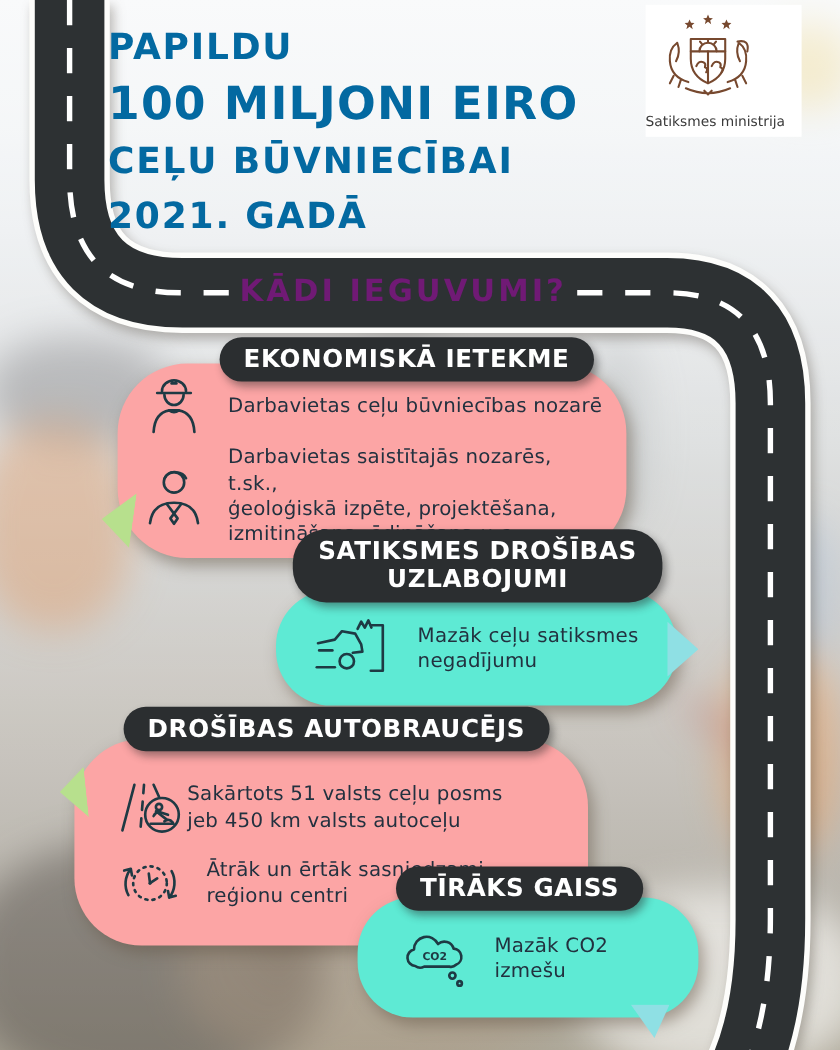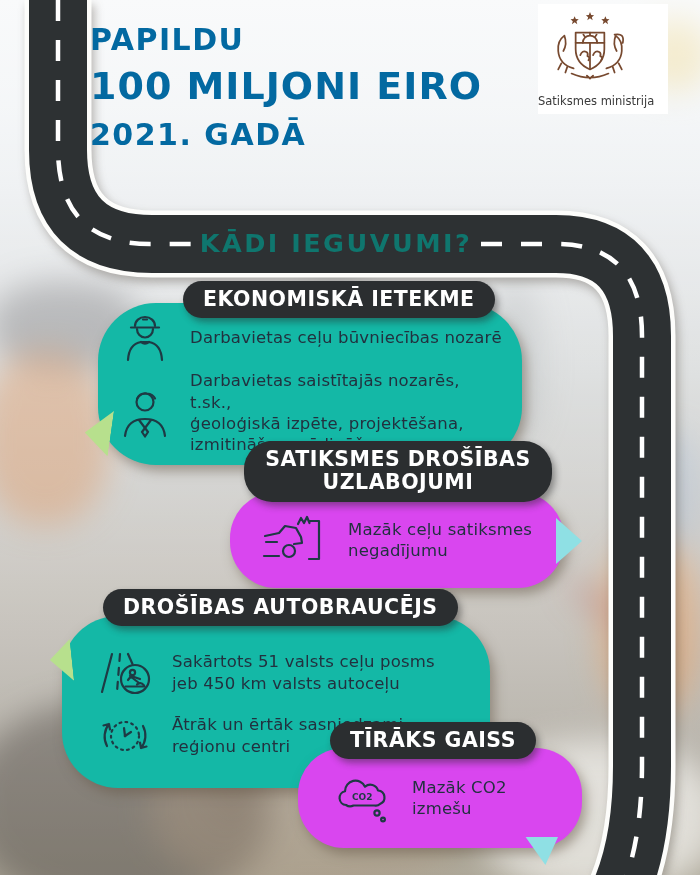--- a/index.html
+++ b/index.html
@@ -9,41 +9,41 @@
   .bg-base{position:absolute;inset:0;
     background:linear-gradient(180deg,#eff2f4 0%,#eaeef1 12%,#e3e7ea 22%,#dadddf 32%,#cfd2d2 43%,#c4c4c1 54%,#b8b3ab 66%,#aba69c 78%,#a09a8e 89%,#99927f 100%);}
   .bg-blobs{position:absolute;inset:0;filter:blur(16px);}
   .blob{position:absolute;border-radius:45%;}
   .bg-veil{position:absolute;inset:0;
     background:linear-gradient(180deg,rgba(255,255,255,.62) 0%,rgba(255,255,255,.40) 25%,rgba(255,255,255,.30) 45%,rgba(255,255,255,.30) 65%,rgba(255,255,255,.20) 100%);}
 
   
   svg.road{position:absolute;inset:0;z-index:1;filter:drop-shadow(3px 5px 5px rgba(70,60,50,.35));}
   .kadi{position:absolute;left:184px;top:228px;width:304px;z-index:2;text-align:center;
-    color:#0f766e;font-size:25.5px;font-weight:bold;letter-spacing:2.5px;}
+    color:#701a75;font-size:25.5px;font-weight:bold;letter-spacing:2.5px;}
 
   
   .title{position:absolute;left:90px;top:22px;z-index:2;color:#0369a1;font-weight:bold;}
   .title .t1{font-size:30px;letter-spacing:1.5px;margin-bottom:7px;}
   .title .t2{font-size:38px;letter-spacing:1px;margin-bottom:9px;}
   .title .t3{font-size:30px;letter-spacing:1.5px;margin-bottom:11px;}
   .title .t4{font-size:30px;letter-spacing:1.5px;}
 
   
   .logo-card{position:absolute;left:538px;top:4px;width:130px;height:110px;background:#fff;z-index:2;
     display:flex;flex-direction:column;align-items:flex-start;justify-content:flex-start;padding-top:6px;box-sizing:border-box;}
   .logo-caption{font-size:11.5px;color:#3a3a3a;margin-top:2px;white-space:nowrap;}
 
   
   .pill{position:absolute;z-index:4;background:#2b2e30;color:#fff;font-weight:bold;font-size:20.5px;
     letter-spacing:.5px;padding:7px 20px;border-radius:28px;white-space:pre-line;text-align:center;line-height:1.14;
     box-shadow:3px 4px 7px rgba(35,35,35,.45);}
   .bubble{position:absolute;z-index:3;box-shadow:4px 6px 12px rgba(100,85,70,.5);}
-  .bubble.green{background:#14b8a6;}
-  .bubble.blue{background:#d946ef;}
+  .bubble.green{background:#fca5a5;}
+  .bubble.blue{background:#5eead4;}
   .tail{position:absolute;}
   .tail.green{background:#b7e08d;} .tail.blue{background:#8fe0e4;}
   .rows{position:relative;width:100%;height:100%;display:flex;flex-direction:column;justify-content:center;box-sizing:border-box;}
   .row{display:flex;align-items:center;}
   .icon-box{display:flex;align-items:center;justify-content:center;flex:0 0 auto;}
   .bubble-text{white-space:pre-line;color:#22313f;font-size:16.5px;line-height:1.3;letter-spacing:.2px;}
   .ic{stroke:#1e3a44;fill:none;stroke-width:2.2;stroke-linecap:round;stroke-linejoin:round;}
 </style>
 </head>
 <body>
@@ -71,20 +71,21 @@
     <path d="M58 -40 L58 150 Q58 244 152 244 L556 244 Q642 244 642 336 L642 766 Q642 842 620 892" fill="none" stroke="#fdfdfb" stroke-width="67"></path>
     <path d="M58 -40 L58 150 Q58 244 152 244 L556 244 Q642 244 642 336 L642 766 Q642 842 620 892" fill="none" stroke="#2d3133" stroke-width="58"></path>
     <path d="M58 -40 L58 148 Q58 244 150 244 L196 244" fill="none" stroke="#ffffff" stroke-width="4.5" stroke-dasharray="21 19"></path>
     <path d="M481 244 L556 244 Q642 244 642 336 L642 764 Q642 840 622 888" fill="none" stroke="#ffffff" stroke-width="4.5" stroke-dasharray="21 19"></path>
   </svg>
   <div class="kadi">KĀDI IEGUVUMI?</div>
 
   <div class="title">
     <div class="t1">PAPILDU</div>
     <div class="t2">100 MILJONI EIRO</div>
+    <div class="t3">CEĻU BŪVNIECĪBAI</div>
     <div class="t4">2021. GADĀ</div>
   </div>
 
   <div class="logo-card">
     <svg width="104" height="82" viewBox="0 0 100 80" style="stroke:#77492f;fill:none;stroke-width:1.7;stroke-linecap:round;stroke-linejoin:round;">
       <path fill="#77492f" stroke="none" d="M35 6 L36.2 8.8 L39 9 L36.8 11 L37.6 14 L35 12 L32.4 14 L33.2 11 L31 9 L33.8 8.8 Z"></path>
       <path fill="#77492f" stroke="none" d="M50 2 L51.2 4.8 L54 5 L51.8 7 L52.6 10 L50 8 L47.4 10 L48.2 7 L46 5 L48.8 4.8 Z"></path>
       <path fill="#77492f" stroke="none" d="M65 6 L66.2 8.8 L69 9 L66.8 11 L67.6 14 L65 12 L62.4 14 L63.2 11 L61 9 L63.8 8.8 Z"></path>
       <path d="M36 22 H64 V38 Q64 52 50 58 Q36 52 36 38 Z"></path>
       <path d="M36 32 H64"></path>
@@ -153,21 +154,21 @@
         <div class="bubble-text">Mazāk ceļu satiksmes
 negadījumu</div>
       </div>
     </div>
   </div>
 
   <div class="pill" style="left:103px;top:589px;">DROŠĪBAS AUTOBRAUCĒJS</div>
   <div class="bubble green" style="left:62px;top:616px;width:428px;height:172px;border-radius:56px;">
     <div class="tail green" style="left:-12px;top:24px;width:22px;height:42px;clip-path:polygon(0 45%,100% 0,100% 100%);transform:rotate(-6deg);"></div>
     <div class="rows" style="padding:16px 14px 12px 32px;gap:9px;">
-      <div class="row" style="gap:16px;">
+      <div class="row" style="">
         <span class="icon-box" style="width:62px;">
           <svg class="ic" width="56" height="54" viewBox="0 0 56 54">
             <path d="M5 46 L15 8"></path>
               <path d="M23 8 L20 46" stroke-dasharray="7 7"></path>
               <path d="M31 8 L35.5 18"></path>
             <circle cx="38" cy="33" r="14"></circle>
             <circle cx="35.5" cy="26.5" r="2.6"></circle>
               <path d="M31 34 q2 -4 6 -3 l6 2"></path>
               <path d="M33 30 l9 7"></path>
             <path d="M40 38.5 q4 -3 7 1"></path>

